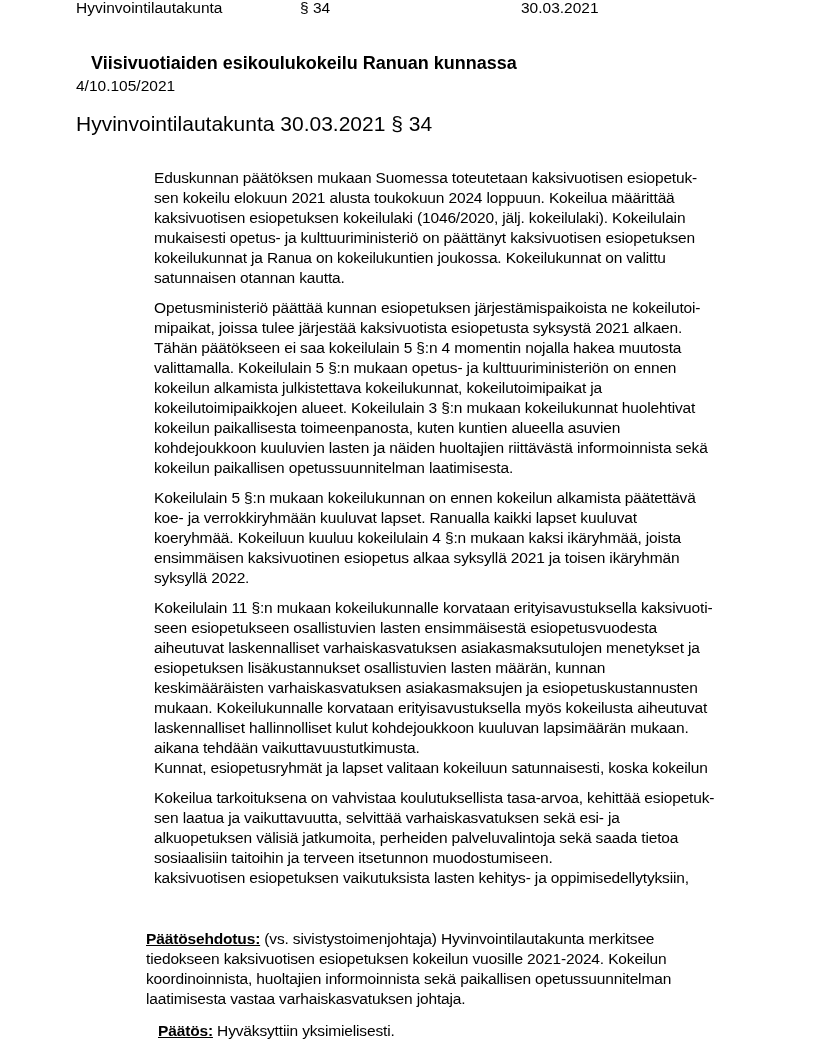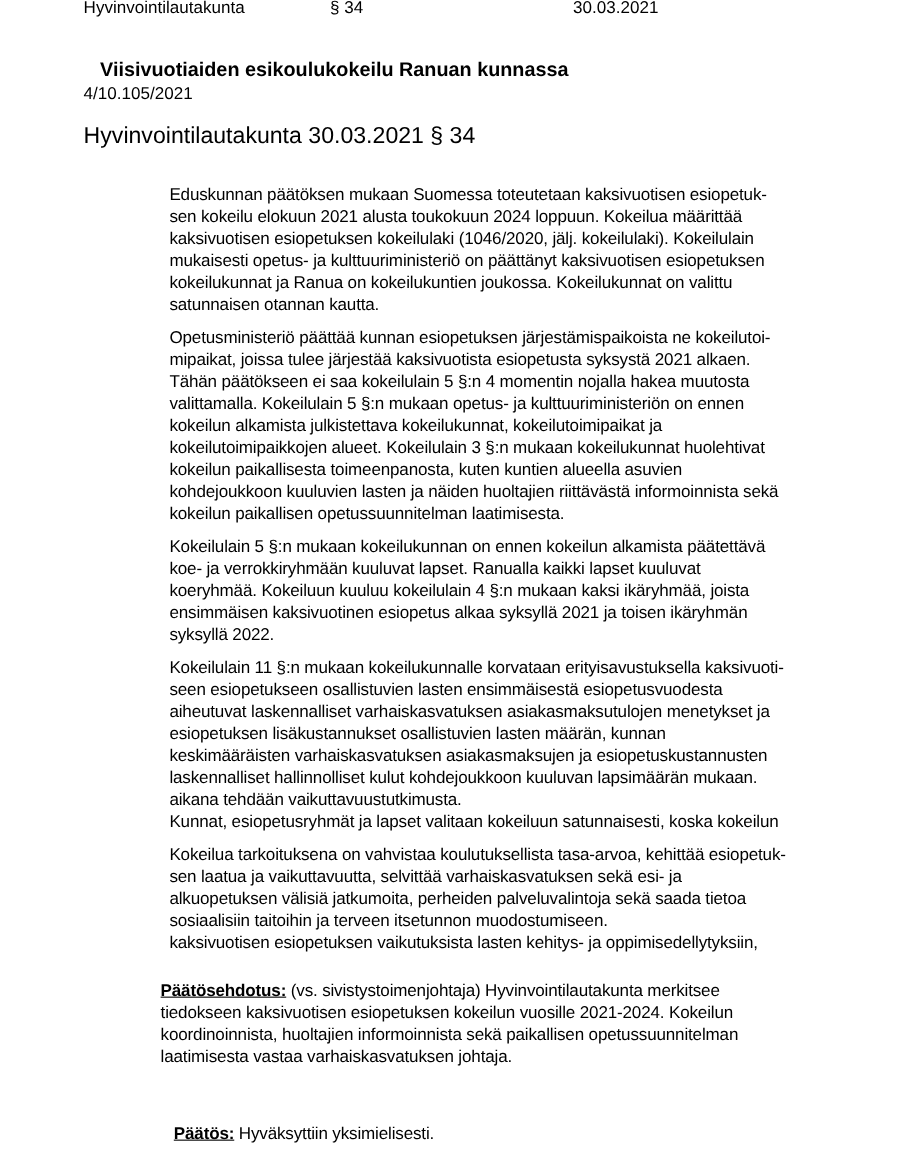--- a/index.html
+++ b/index.html
@@ -60,21 +60,21 @@
       line-height: 20px;
       letter-spacing: -0.15px;
     }
     .para .line {
       display: block;
       white-space: nowrap;
     }
     .proposal {
       position: absolute;
       left: 146px;
-      top: 891px;
+      top: 929px;
       width: 600px;
     }
     .decision {
       position: absolute;
       left: 158px;
       top: 1021px;
       width: 600px;
     }
     .label {
       font-weight: bold;
@@ -120,20 +120,21 @@
     <span class="line">koeryhmää. Kokeiluun kuuluu kokeilulain 4 §:n mukaan kaksi ikäryhmää, joista</span>
     <span class="line">ensimmäisen kaksivuotinen esiopetus alkaa syksyllä 2021 ja toisen ikäryhmän</span>
     <span class="line">syksyllä 2022.</span>
   </p>
   <p class="para">
     <span class="line">Kokeilulain 11 §:n mukaan kokeilukunnalle korvataan erityisavustuksella kaksivuoti-</span>
     <span class="line">seen esiopetukseen osallistuvien lasten ensimmäisestä esiopetusvuodesta</span>
     <span class="line">aiheutuvat laskennalliset varhaiskasvatuksen asiakasmaksutulojen menetykset ja</span>
     <span class="line">esiopetuksen lisäkustannukset osallistuvien lasten määrän, kunnan</span>
     <span class="line">keskimääräisten varhaiskasvatuksen asiakasmaksujen ja esiopetuskustannusten</span>
+    <span class="line">mukaan. Kokeilukunnalle korvataan erityisavustuksella myös kokeilusta aiheutuvat</span>
     <span class="line">laskennalliset hallinnolliset kulut kohdejoukkoon kuuluvan lapsimäärän mukaan.</span>
     <span class="line">aikana tehdään vaikuttavuustutkimusta.</span>
     <span class="line">Kunnat, esiopetusryhmät ja lapset valitaan kokeiluun satunnaisesti, koska kokeilun</span>
   </p>
   <p class="para">
     <span class="line">Kokeilua tarkoituksena on vahvistaa koulutuksellista tasa-arvoa, kehittää esiopetuk-</span>
     <span class="line">sen laatua ja vaikuttavuutta, selvittää varhaiskasvatuksen sekä esi- ja</span>
     <span class="line">alkuopetuksen välisiä jatkumoita, perheiden palveluvalintoja sekä saada tietoa</span>
     <span class="line">sosiaalisiin taitoihin ja terveen itsetunnon muodostumiseen.</span>
     <span class="line">kaksivuotisen esiopetuksen vaikutuksista lasten kehitys- ja oppimisedellytyksiin,</span>

